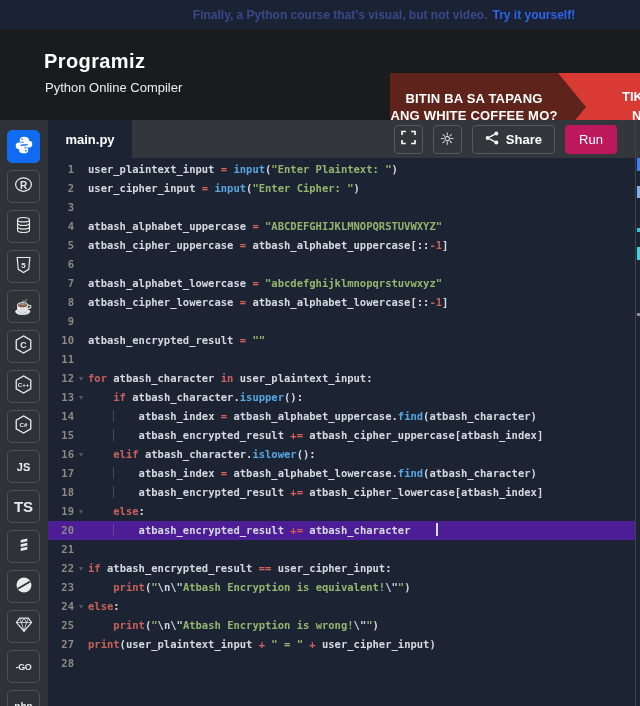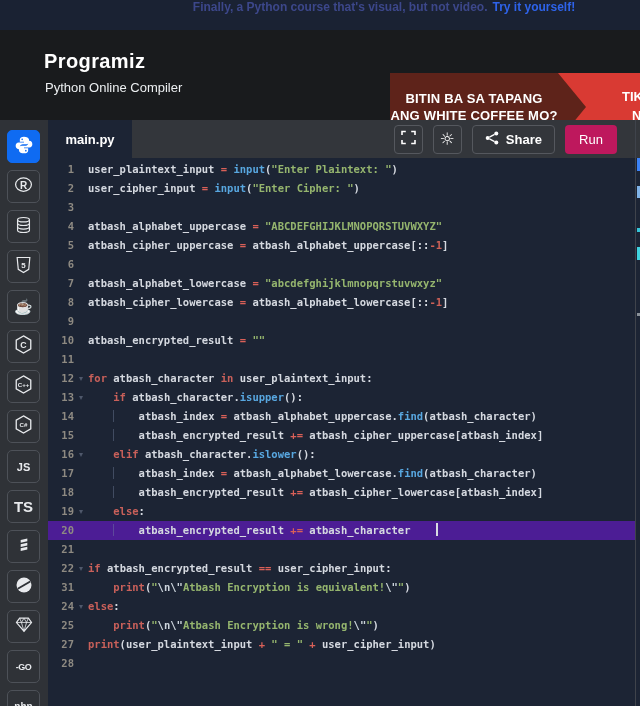--- a/index.html
+++ b/index.html
@@ -1,21 +1,21 @@
 <!DOCTYPE html>
 <html><head>
 <meta charset="utf-8">
 <style>
   * { margin:0; padding:0; box-sizing:border-box; }
   html,body { width:640px; height:706px; overflow:hidden; }
   body { position:relative; background:#1c2434; font-family:"Liberation Sans", sans-serif; }
 
   
   .banner { position:absolute; left:0; top:0; width:640px; height:30px; background:#1a2233;
-            display:flex; align-items:flex-start; justify-content:center; padding-left:128px;
+            display:flex; align-items:center; justify-content:center; padding-left:128px;
             font-size:12px; font-weight:bold; white-space:nowrap; }
   .banner .muted { color:#3c478a; }
   .banner .blink { color:#2e63ea; margin-left:5px; cursor:pointer; }
 
   
   .header { position:absolute; left:0; top:30px; width:640px; height:90px; background:#191b1d;padding-left:16px; }
   .logo { position:absolute; left:44px; top:20px; color:#ffffff; font-size:20px; font-weight:bold; letter-spacing:.4px; }
   .subtitle { position:absolute; left:45px; top:50px; color:#eceff1; font-size:13px; }
 
   
@@ -231,21 +231,21 @@
       <div class="cl"><span class="ln">13</span><span class="fold">▾</span><span class="codetx"><span class="ind">    </span><span class="kw">if</span> <span class="id">atbash_character</span><span class="pun">.</span><span class="fn">isupper</span><span class="pun">(</span><span class="pun">)</span><span class="pun">:</span></span></div>
       <div class="cl"><span class="ln">14</span><span class="fold"></span><span class="codetx"><span class="ind">    </span><span class="ind ig">    </span><span class="id">atbash_index</span> <span class="op">=</span> <span class="id">atbash_alphabet_uppercase</span><span class="pun">.</span><span class="fn">find</span><span class="pun">(</span><span class="id">atbash_character</span><span class="pun">)</span></span></div>
       <div class="cl"><span class="ln">15</span><span class="fold"></span><span class="codetx"><span class="ind">    </span><span class="ind ig">    </span><span class="id">atbash_encrypted_result</span> <span class="op">+=</span> <span class="id">atbash_cipher_uppercase</span><span class="pun">[</span><span class="id">atbash_index</span><span class="pun">]</span></span></div>
       <div class="cl"><span class="ln">16</span><span class="fold">▾</span><span class="codetx"><span class="ind">    </span><span class="kw">elif</span> <span class="id">atbash_character</span><span class="pun">.</span><span class="fn">islower</span><span class="pun">(</span><span class="pun">)</span><span class="pun">:</span></span></div>
       <div class="cl"><span class="ln">17</span><span class="fold"></span><span class="codetx"><span class="ind">    </span><span class="ind ig">    </span><span class="id">atbash_index</span> <span class="op">=</span> <span class="id">atbash_alphabet_lowercase</span><span class="pun">.</span><span class="fn">find</span><span class="pun">(</span><span class="id">atbash_character</span><span class="pun">)</span></span></div>
       <div class="cl"><span class="ln">18</span><span class="fold"></span><span class="codetx"><span class="ind">    </span><span class="ind ig">    </span><span class="id">atbash_encrypted_result</span> <span class="op">+=</span> <span class="id">atbash_cipher_lowercase</span><span class="pun">[</span><span class="id">atbash_index</span><span class="pun">]</span></span></div>
       <div class="cl"><span class="ln">19</span><span class="fold">▾</span><span class="codetx"><span class="ind">    </span><span class="kw">else</span><span class="pun">:</span></span></div>
       <div class="cl activeln"><span class="ln">20</span><span class="fold"></span><span class="codetx"><span class="ind">    </span><span class="ind ig">    </span><span class="id">atbash_encrypted_result</span> <span class="op">+=</span> <span class="id">atbash_character</span>    <span class="cursor"></span></span></div>
       <div class="cl"><span class="ln">21</span><span class="fold"></span><span class="codetx"></span></div>
       <div class="cl"><span class="ln">22</span><span class="fold">▾</span><span class="codetx"><span class="kw">if</span> <span class="id">atbash_encrypted_result</span> <span class="op">==</span> <span class="id">user_cipher_input</span><span class="pun">:</span></span></div>
-      <div class="cl"><span class="ln">31</span><span class="fold"></span><span class="codetx"><span class="ind">    </span><span class="kw">print</span><span class="pun">(</span><span class="str">"<i class="esc">\n</i><i class="esc">\"</i>Atbash Encryption is equivalent!<i class="esc">\"</i>"</span><span class="pun">)</span></span></div>
+      <div class="cl"><span class="ln">23</span><span class="fold"></span><span class="codetx"><span class="ind">    </span><span class="kw">print</span><span class="pun">(</span><span class="str">"<i class="esc">\n</i><i class="esc">\"</i>Atbash Encryption is equivalent!<i class="esc">\"</i>"</span><span class="pun">)</span></span></div>
       <div class="cl"><span class="ln">24</span><span class="fold">▾</span><span class="codetx"><span class="kw">else</span><span class="pun">:</span></span></div>
       <div class="cl"><span class="ln">25</span><span class="fold"></span><span class="codetx"><span class="ind">    </span><span class="kw">print</span><span class="pun">(</span><span class="str">"<i class="esc">\n</i><i class="esc">\"</i>Atbash Encryption is wrong!<i class="esc">\"</i>"</span><span class="pun">)</span></span></div>
       <div class="cl"><span class="ln">27</span><span class="fold"></span><span class="codetx"><span class="kw">print</span><span class="pun">(</span><span class="id">user_plaintext_input</span> <span class="op">+</span> <span class="str">" = "</span> <span class="op">+</span> <span class="id">user_cipher_input</span><span class="pun">)</span></span></div>
       <div class="cl"><span class="ln">28</span><span class="fold"></span><span class="codetx"></span></div>
     </div>
 </div>
 
 <div class="rstrip">
   <div class="rstrip-top"></div>
 <div class="rmark" style="top: 38px; height: 13px; background: rgb(59, 130, 246);"></div>

